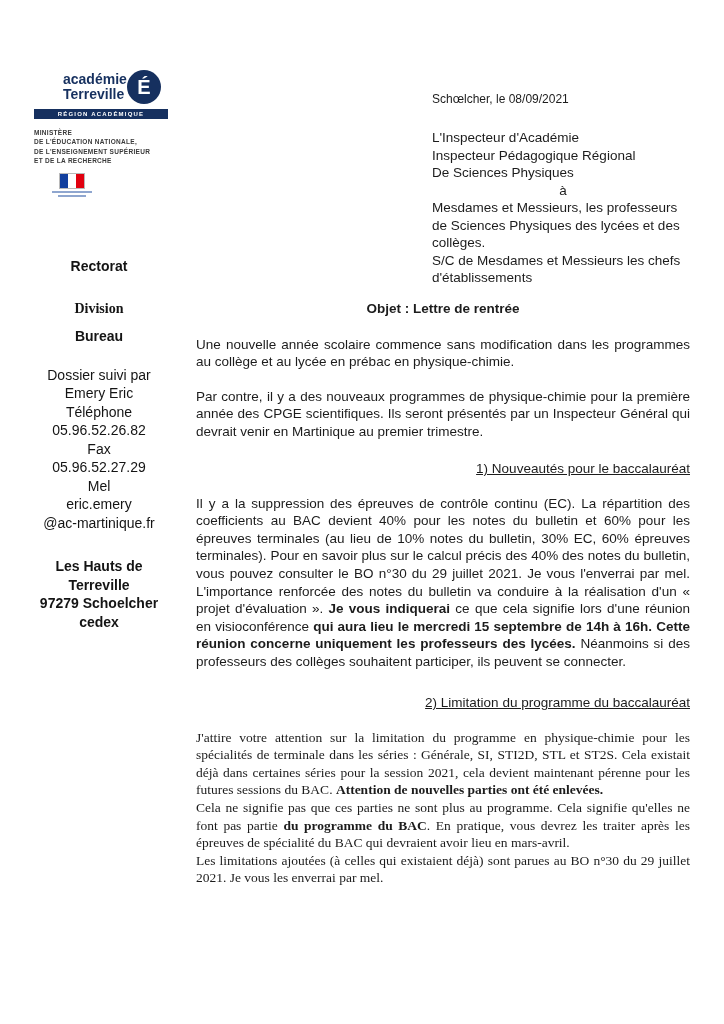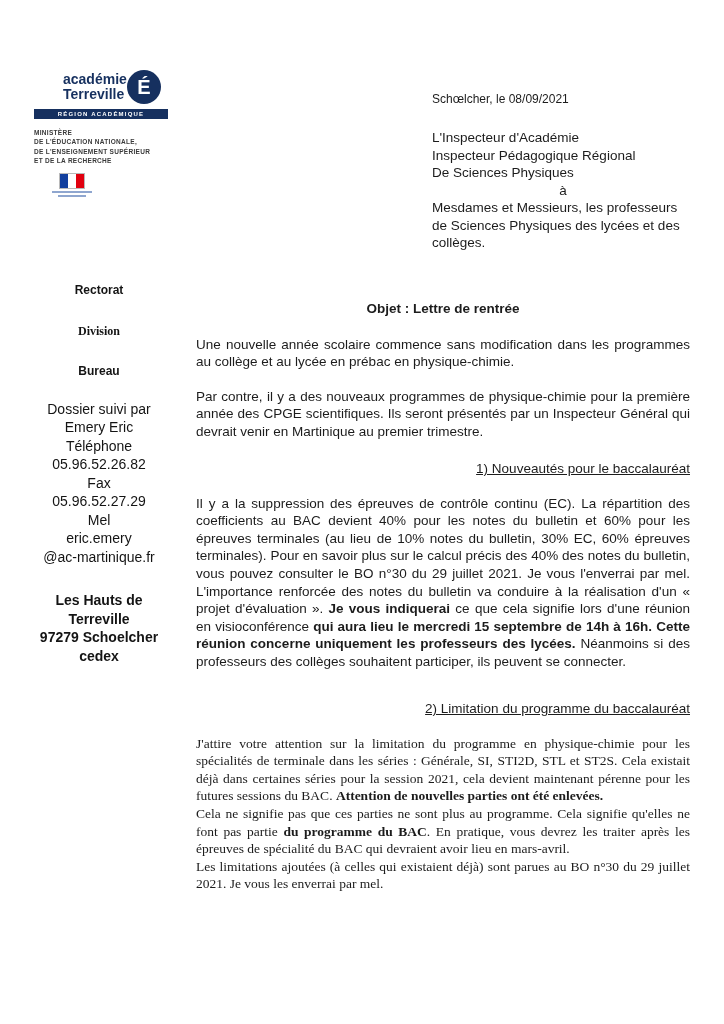--- a/index.html
+++ b/index.html
@@ -34,39 +34,39 @@
   .flag { width:24px; height:14px; display:flex; outline:1px solid #b9b9b9; }
   .flag .b1 { flex:1; background:#123f9e; }
   .flag .b2 { flex:1; background:#ffffff; }
   .flag .b3 { flex:1; background:#e1000f; }
   .flag-sub { margin-top:3px; width:40px; margin-left:-8px; }
   .flag-sub i { display:block; height:2px; background:#8fa6cf; margin-bottom:2px; }
   .flag-sub i:last-child { width:70%; margin-left:15%; }
 
   
   .side { position:absolute; left:36px; top:258px; width:126px; text-align:center; color:#141414; }
-  .side-label { font-weight:bold; font-size:12px;margin-top:25px; }
+  .side-label { font-weight:bold; font-size:14px; }
   .side-rectorat { margin-bottom:27px; }
   .side-division { margin-bottom:11px;font-family:Liberation Serif, serif; }
   .side-bureau   { margin-bottom:22px; }
   .contact { font-size:14px; line-height:1.32; }
   .address { margin-top:25px; font-size:14px; font-weight:bold; line-height:1.32; }
 
   
   .date-line { position:absolute; left:432px; top:92px; font-size:12px; }
   .recipient { position:absolute; left:432px; top:129px; width:262px; font-size:13.5px; line-height:1.3; }
   .recipient .a-center { text-align:center; }
 
   
   .content { position:absolute; left:196px; top:300px; width:494px; font-size:13.5px; line-height:1.3; text-align:justify; }
   .subject { font-weight:bold; text-align:center; margin:0 0 18px; }
   .content p { margin:0 0 17px; }
   .content p.para2 { margin-bottom:20px; }
   .section-heading { margin:0 0 17px; padding-left:36px; text-align:right;text-decoration:underline; }
-  .section-heading.second { margin-top:30px; }
+  .section-heading.second { margin-top:24px; }
   .content p.tight { margin-bottom:0;font-family:Liberation Serif, serif; }
   .b { font-weight:bold; }
 </style>
 </head>
 <body>
 
 <div class="page">
 
   <div class="letterhead">
     <div class="logo-row">
@@ -119,20 +119,21 @@
   </div>
 
   <div class="date-line">Schœlcher, le  08/09/2021</div>
 
   <div class="recipient">
     <div>L'Inspecteur d'Académie</div>
     <div>Inspecteur Pédagogique Régional</div>
     <div>De Sciences Physiques</div>
     <div class="a-center">à</div>
     <div>Mesdames et Messieurs, les professeurs de Sciences Physiques des lycées et des collèges.</div>
+    <div>S/C de Mesdames et Messieurs les chefs d'établissements</div>
   </div>
 
   <div class="content">
     <div class="subject">Objet : Lettre de rentrée</div>
 
     <p>Une nouvelle année scolaire commence sans modification dans les programmes au collège et au lycée en prébac en physique-chimie.</p>
 
     <p class="para2">Par contre, il y a des nouveaux programmes de physique-chimie pour la première année des CPGE scientifiques. Ils seront présentés par un Inspecteur Général qui devrait venir en Martinique au premier trimestre.</p>
 
     <div class="section-heading">1) Nouveautés pour le baccalauréat</div>

